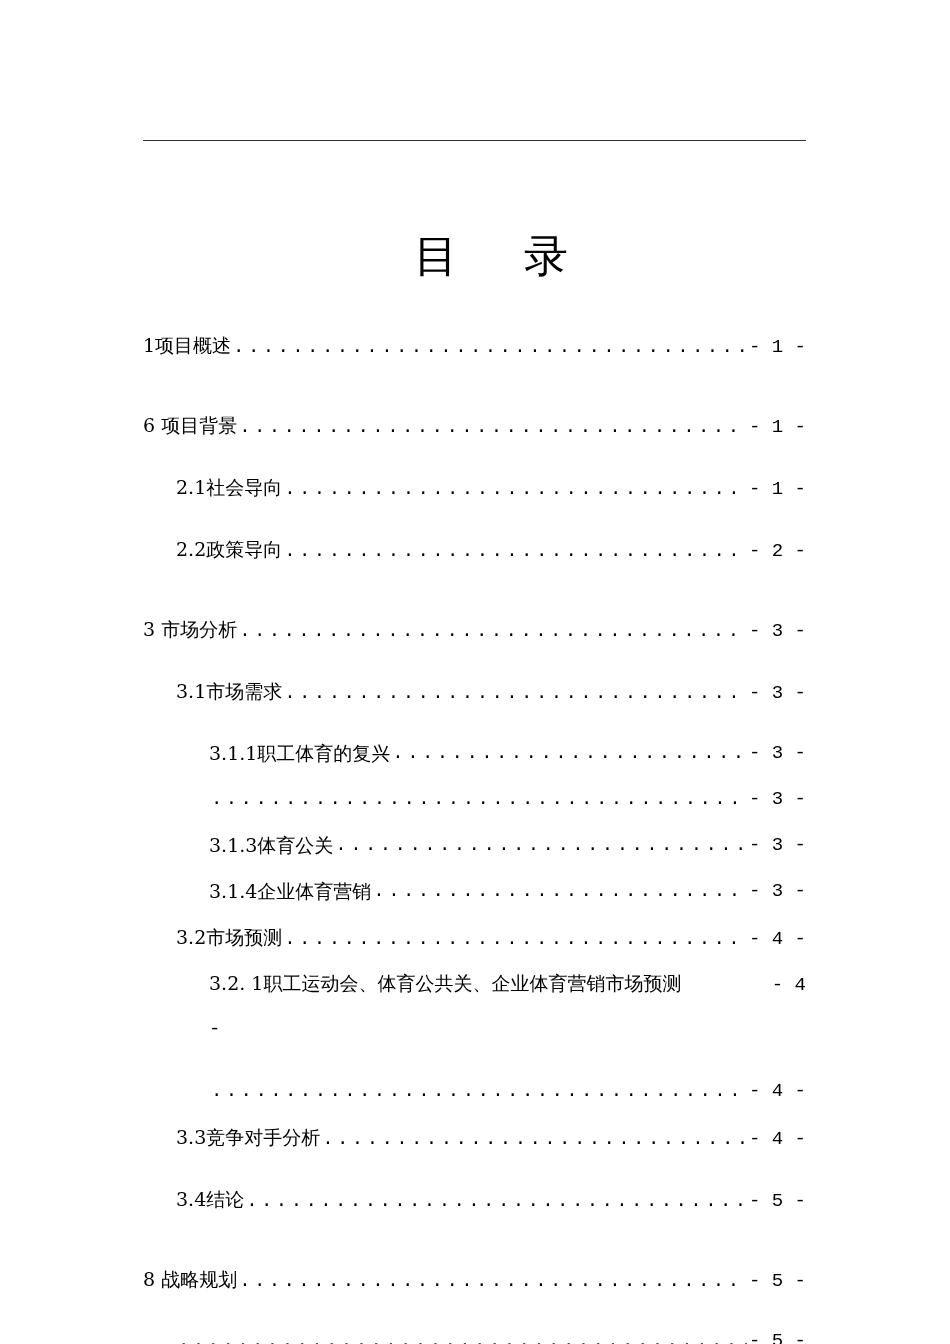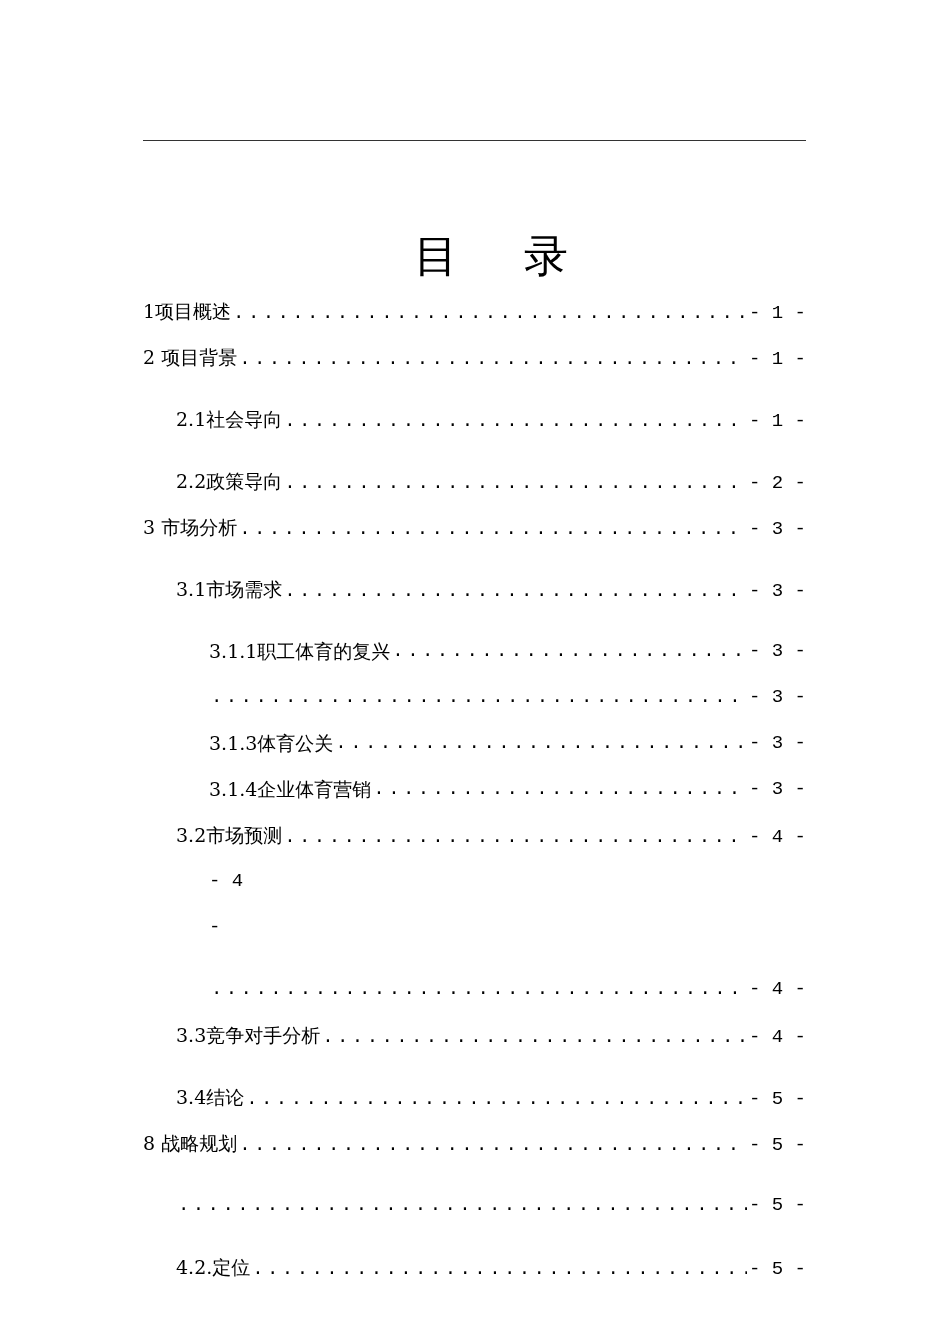--- a/index.html
+++ b/index.html
@@ -55,21 +55,21 @@
     .toc-entry {
       position: relative;
       display: flex;
       align-items: baseline;
       height: 46px;
       font-size: 19px;
       line-height: 30px;
       white-space: nowrap;
       cursor: pointer;
     }
-    .toc-entry.level-1 { padding-left: 0; }
+    .toc-entry.level-1 { padding-left: 0; margin-top: 34px; }
     .toc-entry.level-2 { padding-left: 33px; margin-top: 16px; }
     .toc-entry.level-3 { padding-left: 66px; align-items: flex-end; }
     .toc-entry .label {
       flex: 0 0 auto;
       font-family: "DejaVu Serif", "Liberation Serif", serif;
     }
     .toc-entry .leader {
       flex: 1 1 auto;
       overflow: hidden;
       font-family: "Liberation Mono", "DejaVu Sans Mono", monospace;
@@ -115,21 +115,21 @@
 
   <h1 class="toc-title">目 录</h1>
 
   <ul class="toc-list">
     <li class="toc-entry level-1">
       <span class="label">1项目概述</span>
       <span class="leader"></span>
       <span class="page-num">- 1 -</span>
     </li>
     <li class="toc-entry level-1">
-      <span class="label">2 项目背景</span>
+      <span class="label">6 项目背景</span>
       <span class="leader"></span>
       <span class="page-num">- 1 -</span>
     </li>
     <li class="toc-entry level-2">
       <span class="label">2.1社会导向</span>
       <span class="leader"></span>
       <span class="page-num">- 1 -</span>
     </li>
     <li class="toc-entry level-2">
       <span class="label">2.2政策导向</span>
@@ -165,20 +165,21 @@
       <span class="leader"></span>
       <span class="page-num">- 3 -</span>
     </li>
     <li class="toc-entry level-2">
       <span class="label">3.2市场预测</span>
       <span class="leader"></span>
       <span class="page-num">- 4 -</span>
     </li>
     <li class="toc-entry level-3 wrapped">
       <div class="label-row">
+        <span class="label">3.2. 1职工运动会、体育公共关、企业体育营销市场预测</span>
         <span class="page-num">- 4</span>
       </div>
       <span class="wrap-tail">-</span>
     </li>
     <li class="toc-entry level-3">
       <span class="leader"></span>
       <span class="page-num">- 4 -</span>
     </li>
     <li class="toc-entry level-2">
       <span class="label">3.3竞争对手分析</span>

